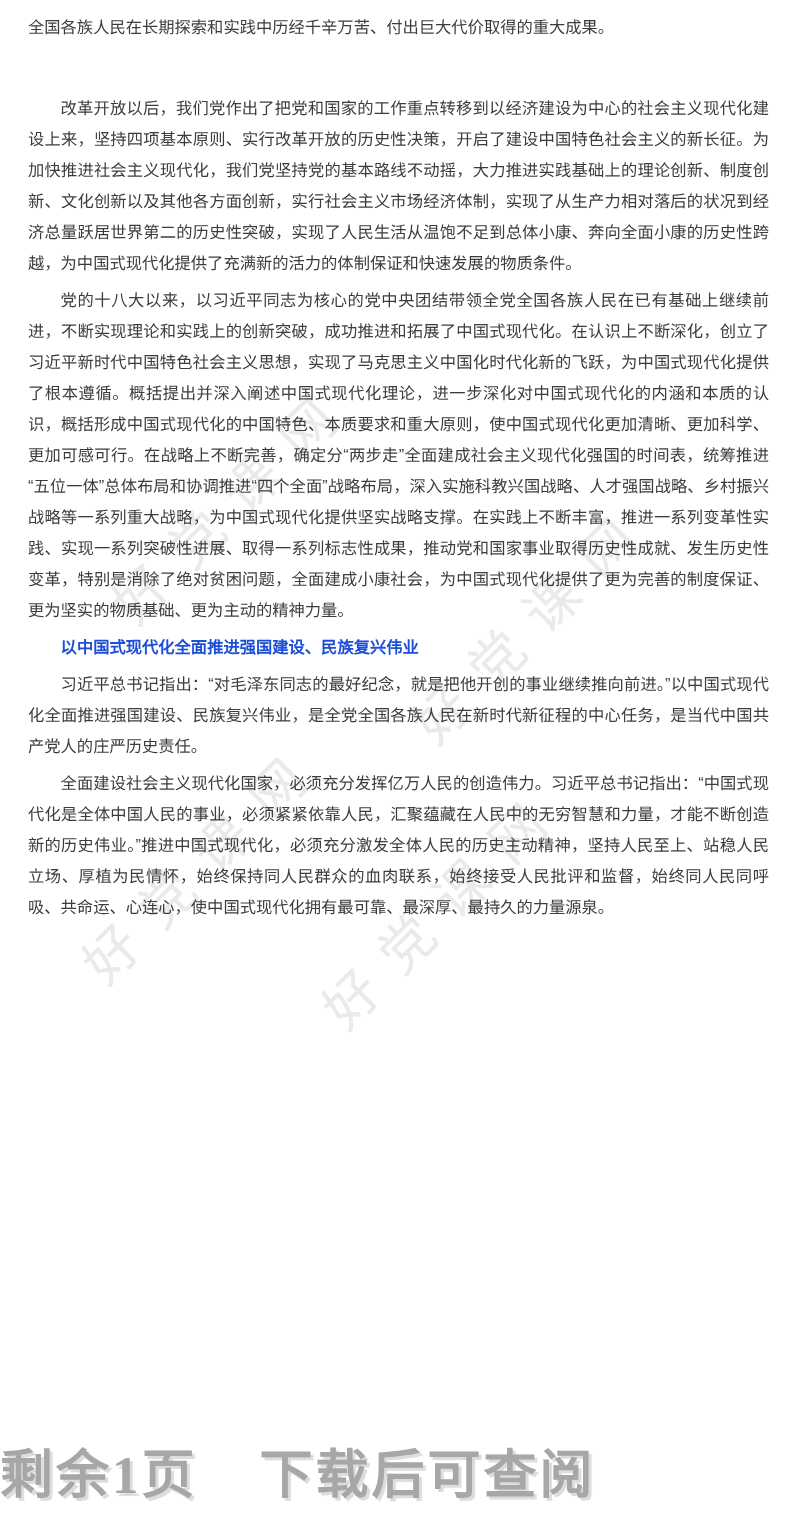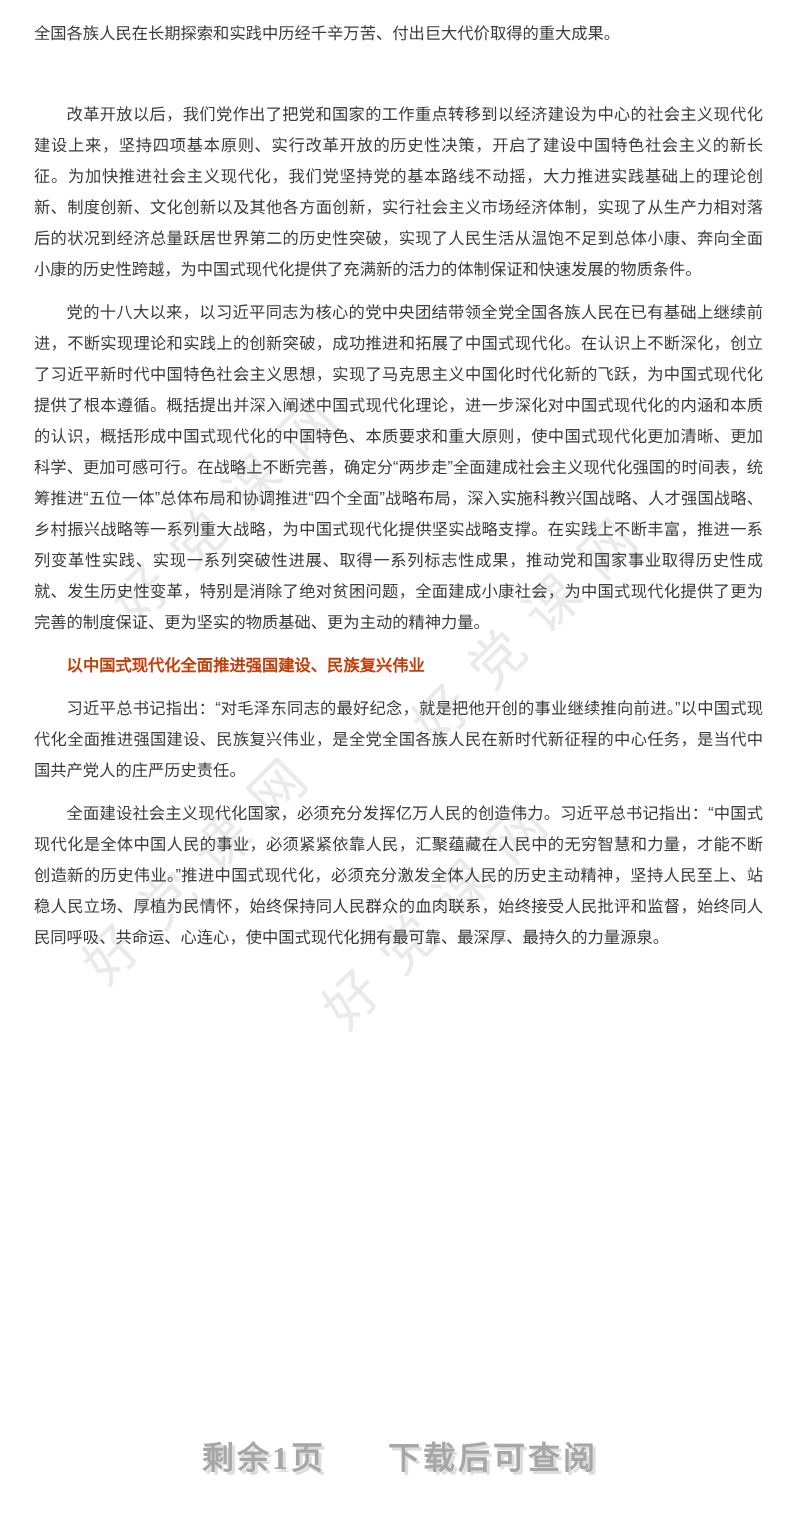--- a/index.html
+++ b/index.html
@@ -38,45 +38,44 @@
     top: 6px;
     width: 753px;
     z-index: 1;
     color: #3c3c3c;
     font-size: 16.3px;
     line-height: 31px;
     text-align: justify;
     text-justify: inter-ideograph;
   }
   .content p {
-    margin: 12px;
+    margin: 6px;
     padding: 0;
   }
   .para.body { text-indent: 2em; }
   .para.heading {
     text-indent: 2em;
     font-weight: bold;
-    color: #c2410c;
+    color: #1d4ed8;
     font-family: Liberation Serif, serif;
   }
   .para.continuation {
     text-indent: 0;
     margin-bottom: 50px;
   }
   
   .banner {
     position: absolute;
     left: 0;
     right: 0;
     top: 1432px;
     z-index: 1;
-    text-align: center;
     font-family: "Liberation Serif", "DejaVu Serif", serif;
     font-weight: bold;
-    font-size: 32px;
+    font-size: 53px;
     letter-spacing: 3px;
     color: #a7a7a7;
     text-shadow: 3px 3px 1px #dcdcdc;
     white-space: nowrap;
   }
   .banner-gap {
     display: inline-block;
     width: 62px;
   }
 </style>

